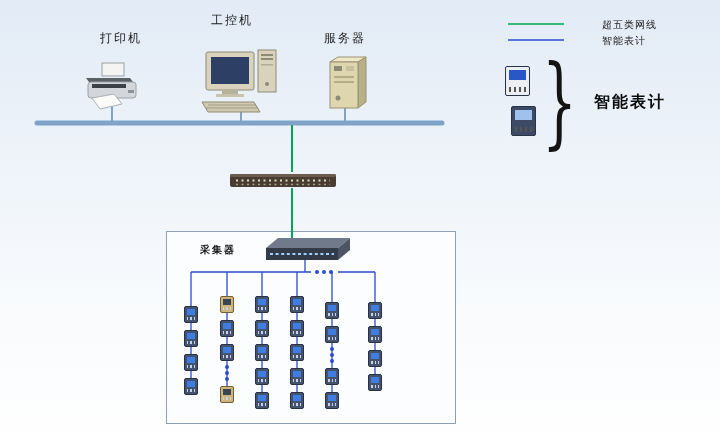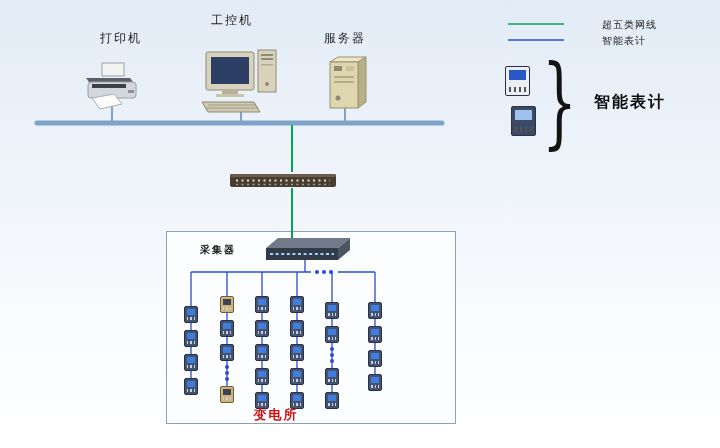--- a/index.html
+++ b/index.html
@@ -260,15 +260,14 @@
       <span class="btns"></span>
     </div>
   <div class="abs meter-lg dark" style="left:511px;top:106px">
       <span class="screen"></span>
       <span class="btns"></span>
     </div>
   <div class="abs brace" style="left:542px;top:52px">}</div>
   <div class="abs group-label" style="left:594px;top:92px">智能表计</div>
 
   <div class="abs collector-label" style="left:200px;top:243px">采集器</div>
-  <div class="abs substation-label" style="left: 240px; top: 406px; width: 72px; text-align: center; color: rgb(204, 17, 17);">变电所</div>
 
 </div>
 
 </body></html>

